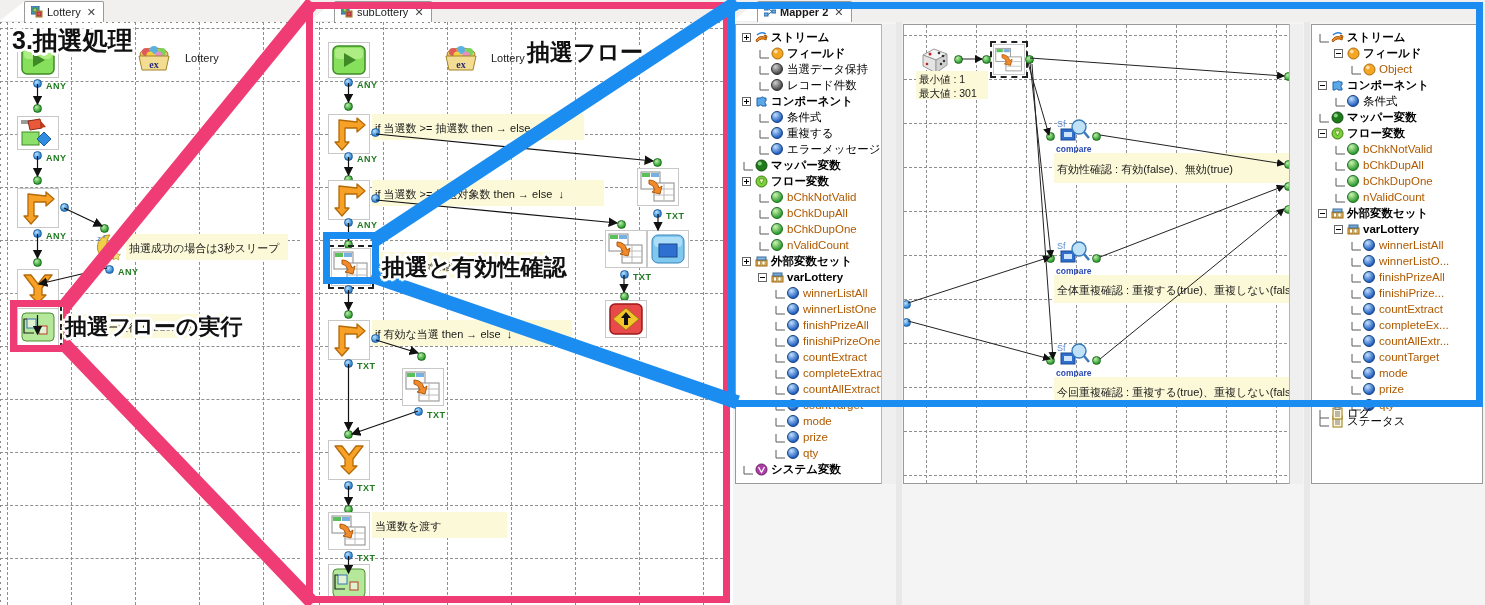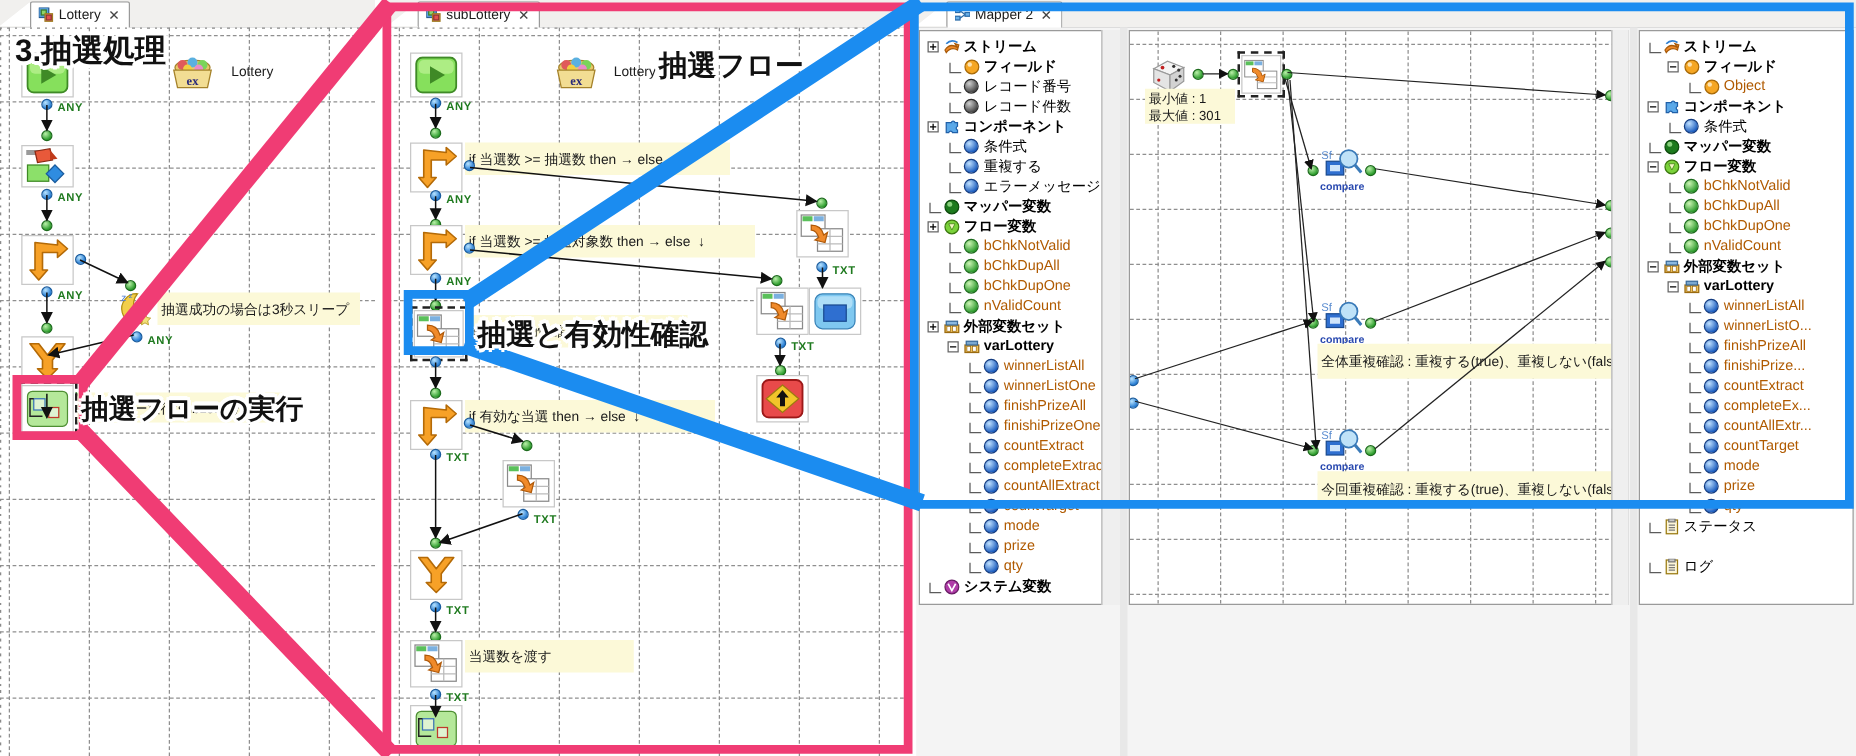--- a/index.html
+++ b/index.html
@@ -480,21 +480,21 @@
       <div class="tabslant"></div>
       <div class="tab" style="left:24px;">
         <span style="display:inline-block;width:12px;height:12px;">
           <svg width="12" height="12" viewBox="0 0 12 12">
             <rect x="0" y="1" width="4" height="3" fill="#6ab0e8" stroke="#2a6ba8"></rect>
             <rect x="0" y="7" width="4" height="3" fill="#6ab0e8" stroke="#2a6ba8"></rect>
             <rect x="8" y="4" width="4" height="3" fill="#6ab0e8" stroke="#2a6ba8"></rect>
             <path d="M4 2.5 L8 5.5 M4 8.5 L8 5.5" stroke="#2a6ba8" fill="none"></path>
           </svg>
         </span>
-        <span class="tlabel" style="font-weight:normal;">Mapper 2</span>
+        <span class="tlabel" style="font-weight:bold;">Mapper 2</span>
         <span class="tclose">✕</span>
       </div>
     </div>
 
     <div class="canvas" style="background:#f4f4f4;">
 
       <div class="treepanel" style="left:2px;top:2px;width:160px;height:460px;">
         <div id="tree-in" style="position:absolute;left:0;top:4px;right:0;">
             <div class="trow" style="top: 0px; left: 6px;">
               <span class="exp plus" style="position: relative; margin-right: 4px; flex: 0 0 auto;"></span>
@@ -516,21 +516,21 @@
                 </svg></span>
               <span class="tw">フィールド</span>
             </div>
             <div class="trow" style="top: 32px; left: 22px;">
               <span style="display: inline-block; width: 13px; flex: 0 0 auto; position: relative;">
                 <svg width="13" height="16" style="position:absolute;left:0;top:-3px">
                   <path d="M2 0 V8 H11" stroke="#5b5b5b" fill="none" stroke-width="1"></path>
                 </svg>
               </span>
               <span class="ticon"><span class="ic-ball ic-grey"></span></span>
-              <span class="tk">レコード番号</span>
+              <span class="tk">当選データ保持</span>
             </div>
             <div class="trow" style="top: 48px; left: 22px;">
               <span style="display: inline-block; width: 13px; flex: 0 0 auto; position: relative;">
                 <svg width="13" height="16" style="position:absolute;left:0;top:-3px">
                   <path d="M2 0 V8 H11" stroke="#5b5b5b" fill="none" stroke-width="1"></path>
                 </svg>
               </span>
               <span class="ticon"><span class="ic-ball ic-grey"></span></span>
               <span class="tk">レコード件数</span>
             </div>
@@ -819,20 +819,21 @@
           <svg width="34" height="30" viewBox="0 0 34 30">
             <text x="1" y="10" font-size="9" fill="#5a8cd0" font-family="Liberation Sans, sans-serif">Sf</text>
             <rect x="5" y="12" width="14" height="11" fill="#2f6fd0" stroke="#1a4a90"></rect>
             <rect x="8" y="15" width="8" height="5" fill="#cfe4fa"></rect>
             <circle cx="23" cy="10" r="7" fill="#bfe2f8" stroke="#3a7ab8" stroke-width="1.4"></circle>
             <path d="M28 15 l5 6" stroke="#3a7ab8" stroke-width="2.5" fill="none"></path>
           </svg>
         </div>
         <div style="position:absolute;left:152px;top:119px;font-size:8.5px;color:#2a4ab0;font-weight:bold;">compare</div>
         <div class="dotg" style="left:188px;top:107px;"></div>
+        <div class="nolabel" style="left:150px;top:128px;width:272px;height:30px;line-height:30px;">有効性確認 : 有効(false)、無効(true)</div>
 
         <div class="dotg" style="left:142px;top:229px;"></div>
         <div style="position:absolute;left:152px;top:214px;width:34px;height:30px;">
           <svg width="34" height="30" viewBox="0 0 34 30">
             <text x="1" y="10" font-size="9" fill="#5a8cd0" font-family="Liberation Sans, sans-serif">Sf</text>
             <rect x="5" y="12" width="14" height="11" fill="#2f6fd0" stroke="#1a4a90"></rect>
             <rect x="8" y="15" width="8" height="5" fill="#cfe4fa"></rect>
             <circle cx="23" cy="10" r="7" fill="#bfe2f8" stroke="#3a7ab8" stroke-width="1.4"></circle>
             <path d="M28 15 l5 6" stroke="#3a7ab8" stroke-width="2.5" fill="none"></path>
           </svg>
@@ -1120,21 +1121,21 @@
               </span>
               <span class="ticon"><svg width="13" height="13" viewBox="0 0 13 13">
                   <rect x="2" y="1" width="9" height="11" fill="#fdf6d8" stroke="#9a7a10"></rect>
                   <rect x="4" y="0" width="5" height="2.5" fill="#c8c8c8" stroke="#777"></rect>
                   <line x1="4" y1="5" x2="9" y2="5" stroke="#7a7a7a"></line>
                   <line x1="4" y1="7" x2="9" y2="7" stroke="#7a7a7a"></line>
                   <line x1="4" y1="9" x2="9" y2="9" stroke="#7a7a7a"></line>
                 </svg></span>
               <span class="tk">ステータス</span>
             </div>
-            <div class="trow" style="top: 416px; left: 6px; align-items: center;">
+            <div class="trow" style="top: 376px; left: 6px; align-items: center;">
               <span style="display: inline-block; width: 13px; flex: 0 0 auto; position: relative;">
                 <svg width="13" height="16" style="position:absolute;left:0;top:-3px">
                   <path d="M2 0 V8 H11" stroke="#5b5b5b" fill="none" stroke-width="1"></path>
                 </svg>
               </span>
               <span class="ticon"><svg width="13" height="13" viewBox="0 0 13 13">
                   <rect x="2" y="1" width="9" height="11" fill="#fdf6d8" stroke="#9a7a10"></rect>
                   <rect x="4" y="0" width="5" height="2.5" fill="#c8c8c8" stroke="#777"></rect>
                   <line x1="4" y1="5" x2="9" y2="5" stroke="#7a7a7a"></line>
                   <line x1="4" y1="7" x2="9" y2="7" stroke="#7a7a7a"></line>

